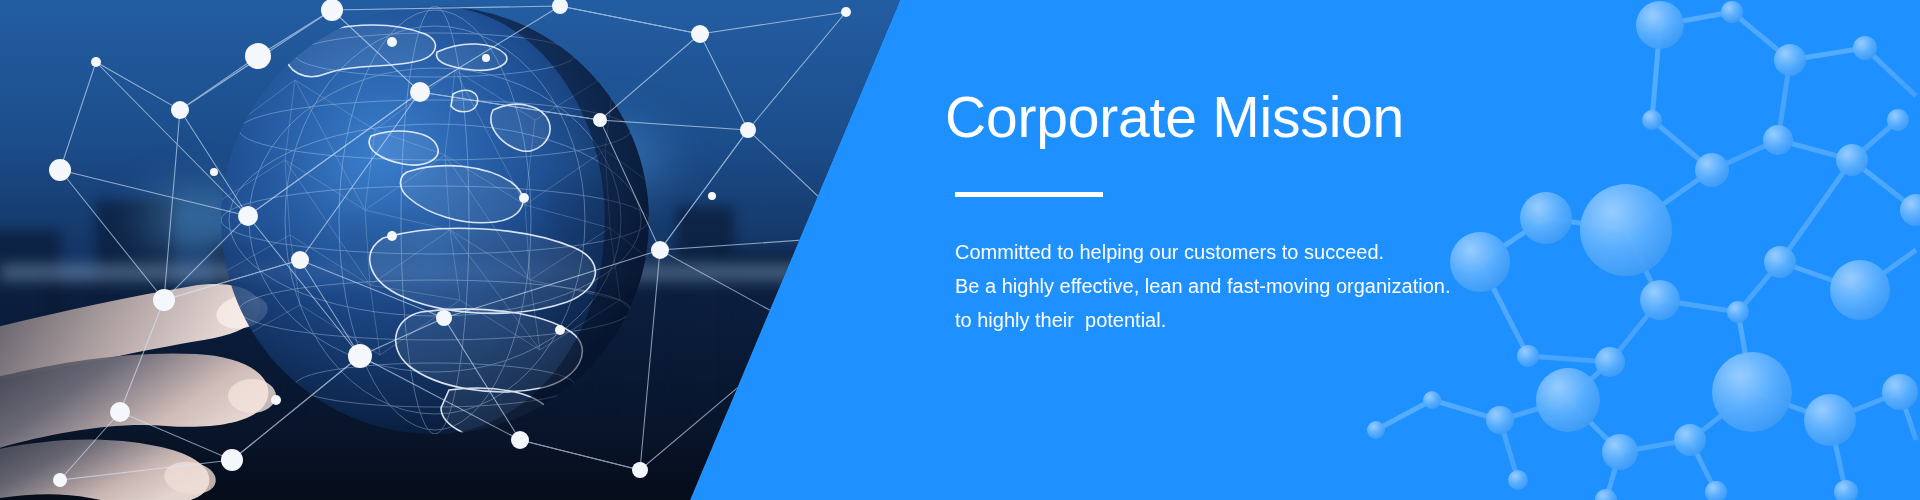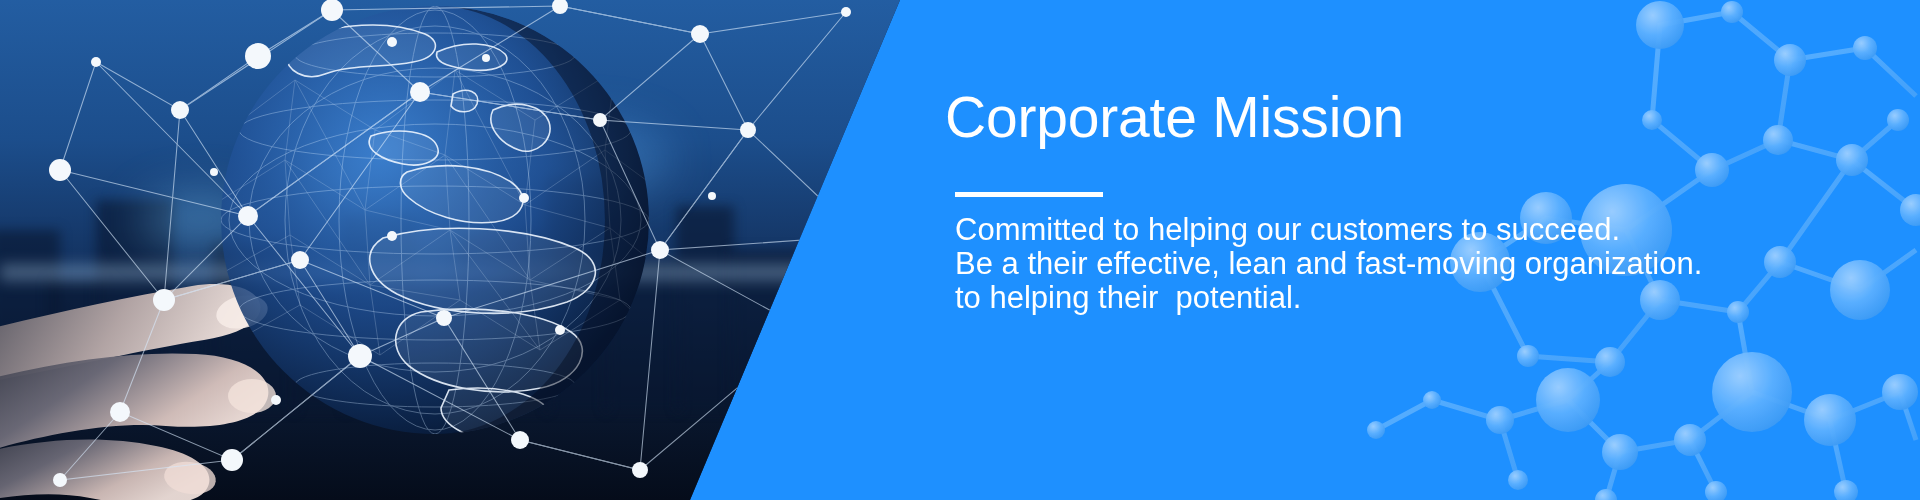--- a/index.html
+++ b/index.html
@@ -131,24 +131,24 @@
     white-space: nowrap;
   }
   .rule {
     margin-top: 44px;
     margin-left: 10px;
     width: 148px;
     height: 5px;
     background: #ffffff;
   }
   .body-copy {
-    margin-top: 16px;
+    margin-top: 38px;
     margin-left: 10px;
     color: #ffffff;
-    font-size: 31px;
+    font-size: 20px;
     line-height: 34px;
     font-weight: 400;
   }
   .body-copy .ln {
     display: block;
     white-space: pre;
   }
 </style>
 </head>
 <body>
@@ -229,22 +229,22 @@
           <circle cx="246" cy="500" r="11" fill="url(#sph)"></circle>
         </g>
       </svg>
     </div>
 
     <div class="content">
       <h1 class="title">Corporate Mission</h1>
       <div class="rule"></div>
       <div class="body-copy">
         <span class="ln">Committed to helping our customers to succeed.</span>
-        <span class="ln">Be a their effective, lean and fast-moving organization.</span>
-        <span class="ln">to helping their  potential.</span>
+        <span class="ln">Be a highly effective, lean and fast-moving organization.</span>
+        <span class="ln">to highly their  potential.</span>
       </div>
     </div>
   </div>
 
   <div class="photo">
     <div class="skyline"></div>
 
     <div class="bld" style="left:-10px;  width:70px;  height:180px;"></div>
     <div class="bld" style="left:48px;   width:54px;  height:130px;"></div>
     <div class="bld" style="left:96px;   width:78px;  height:210px;"></div>

